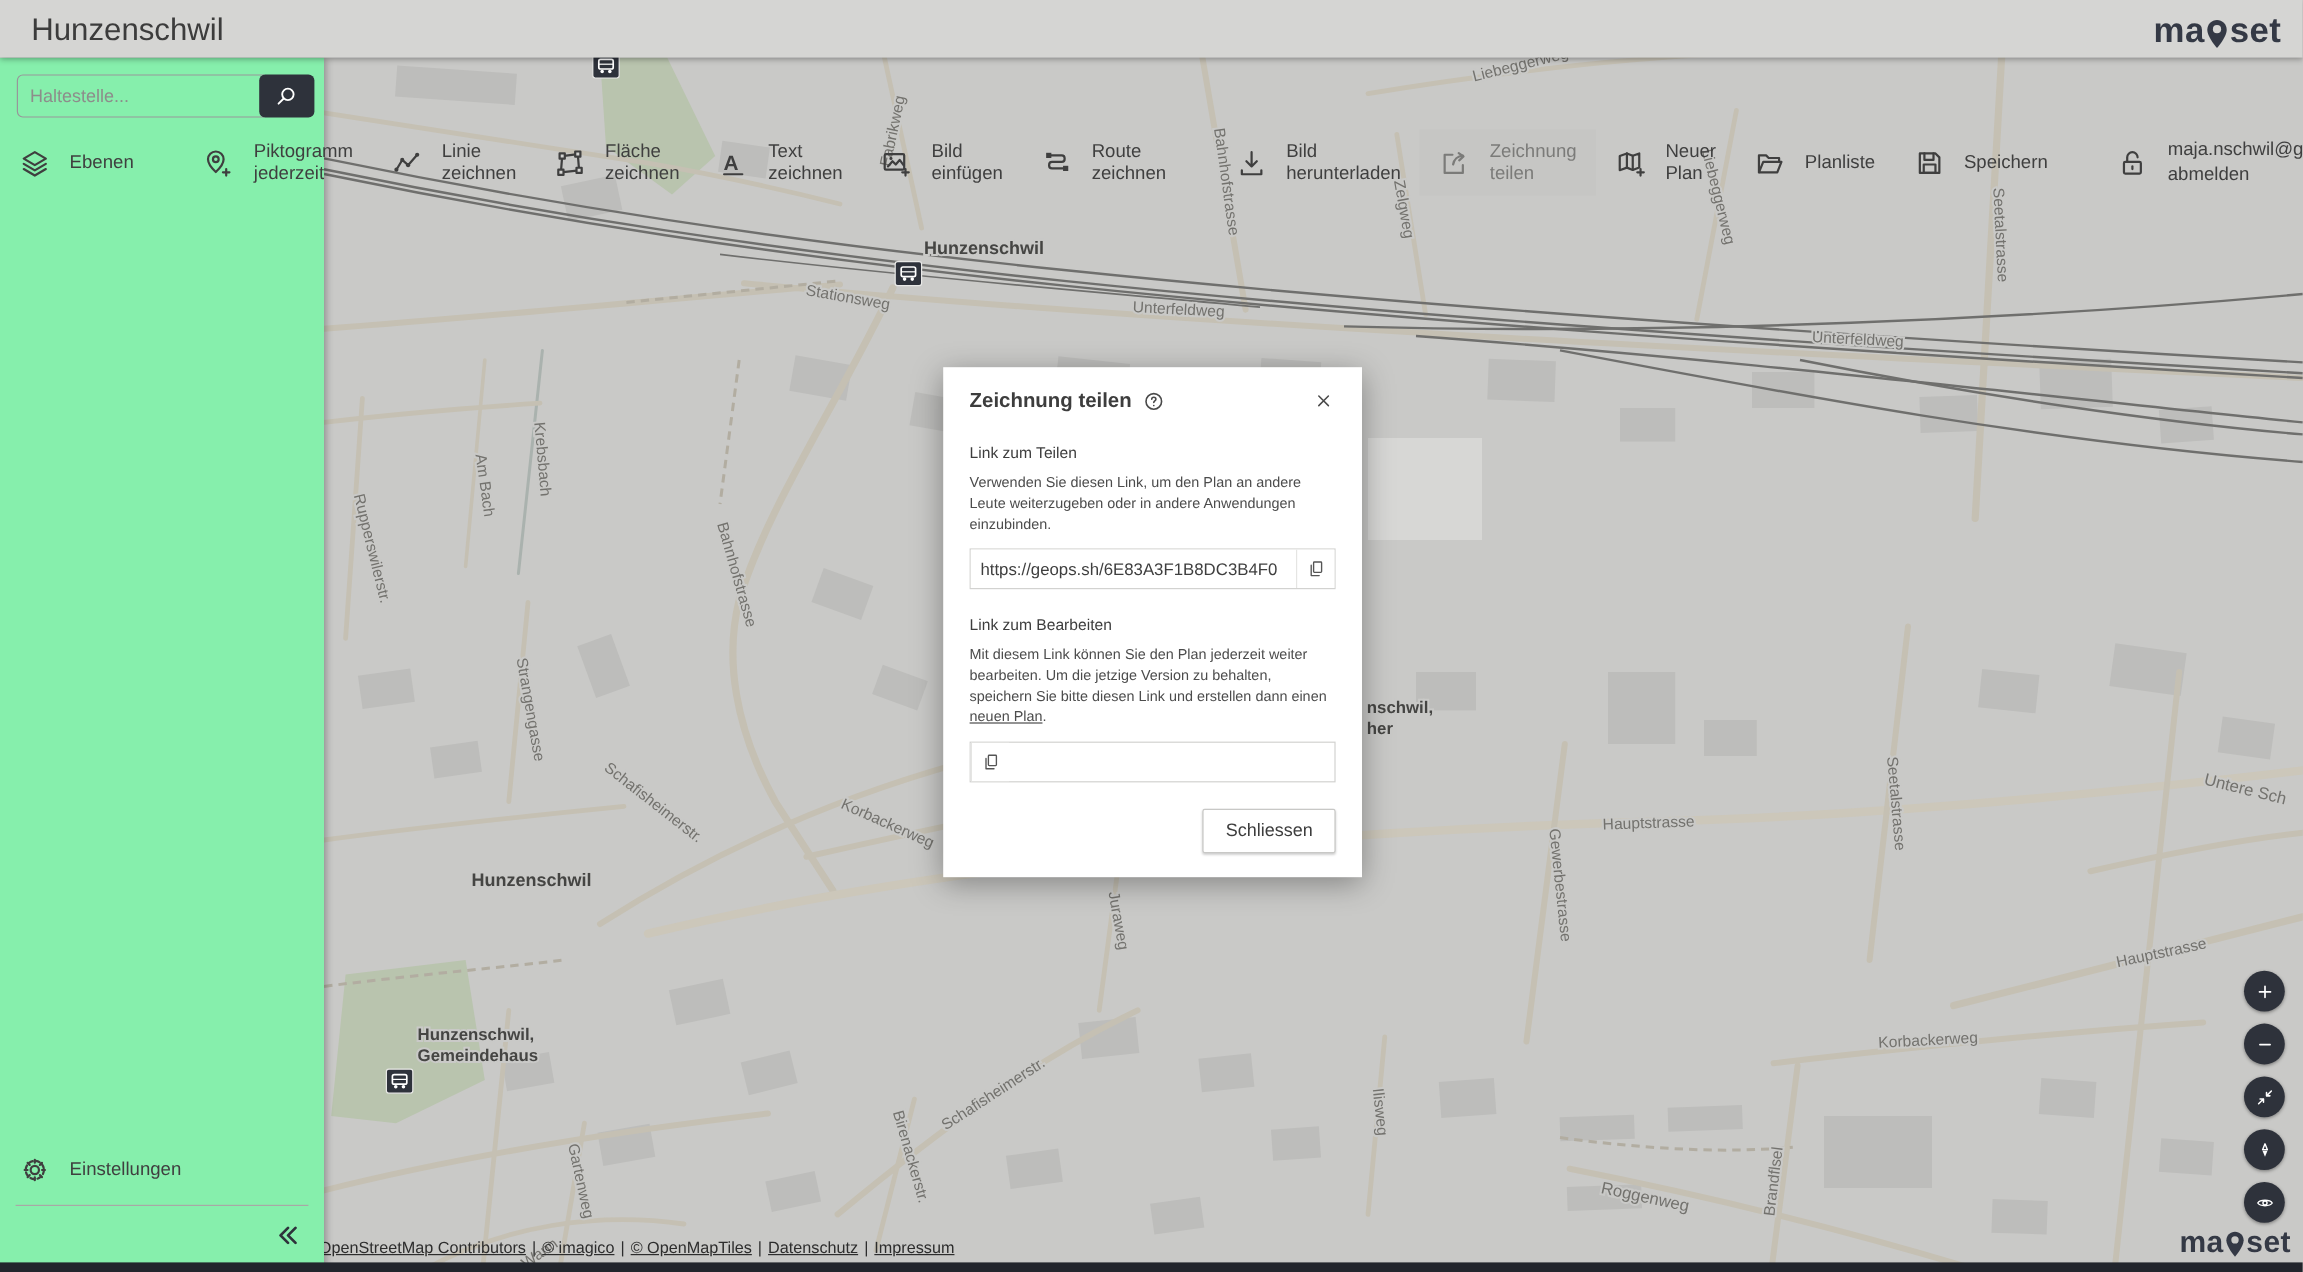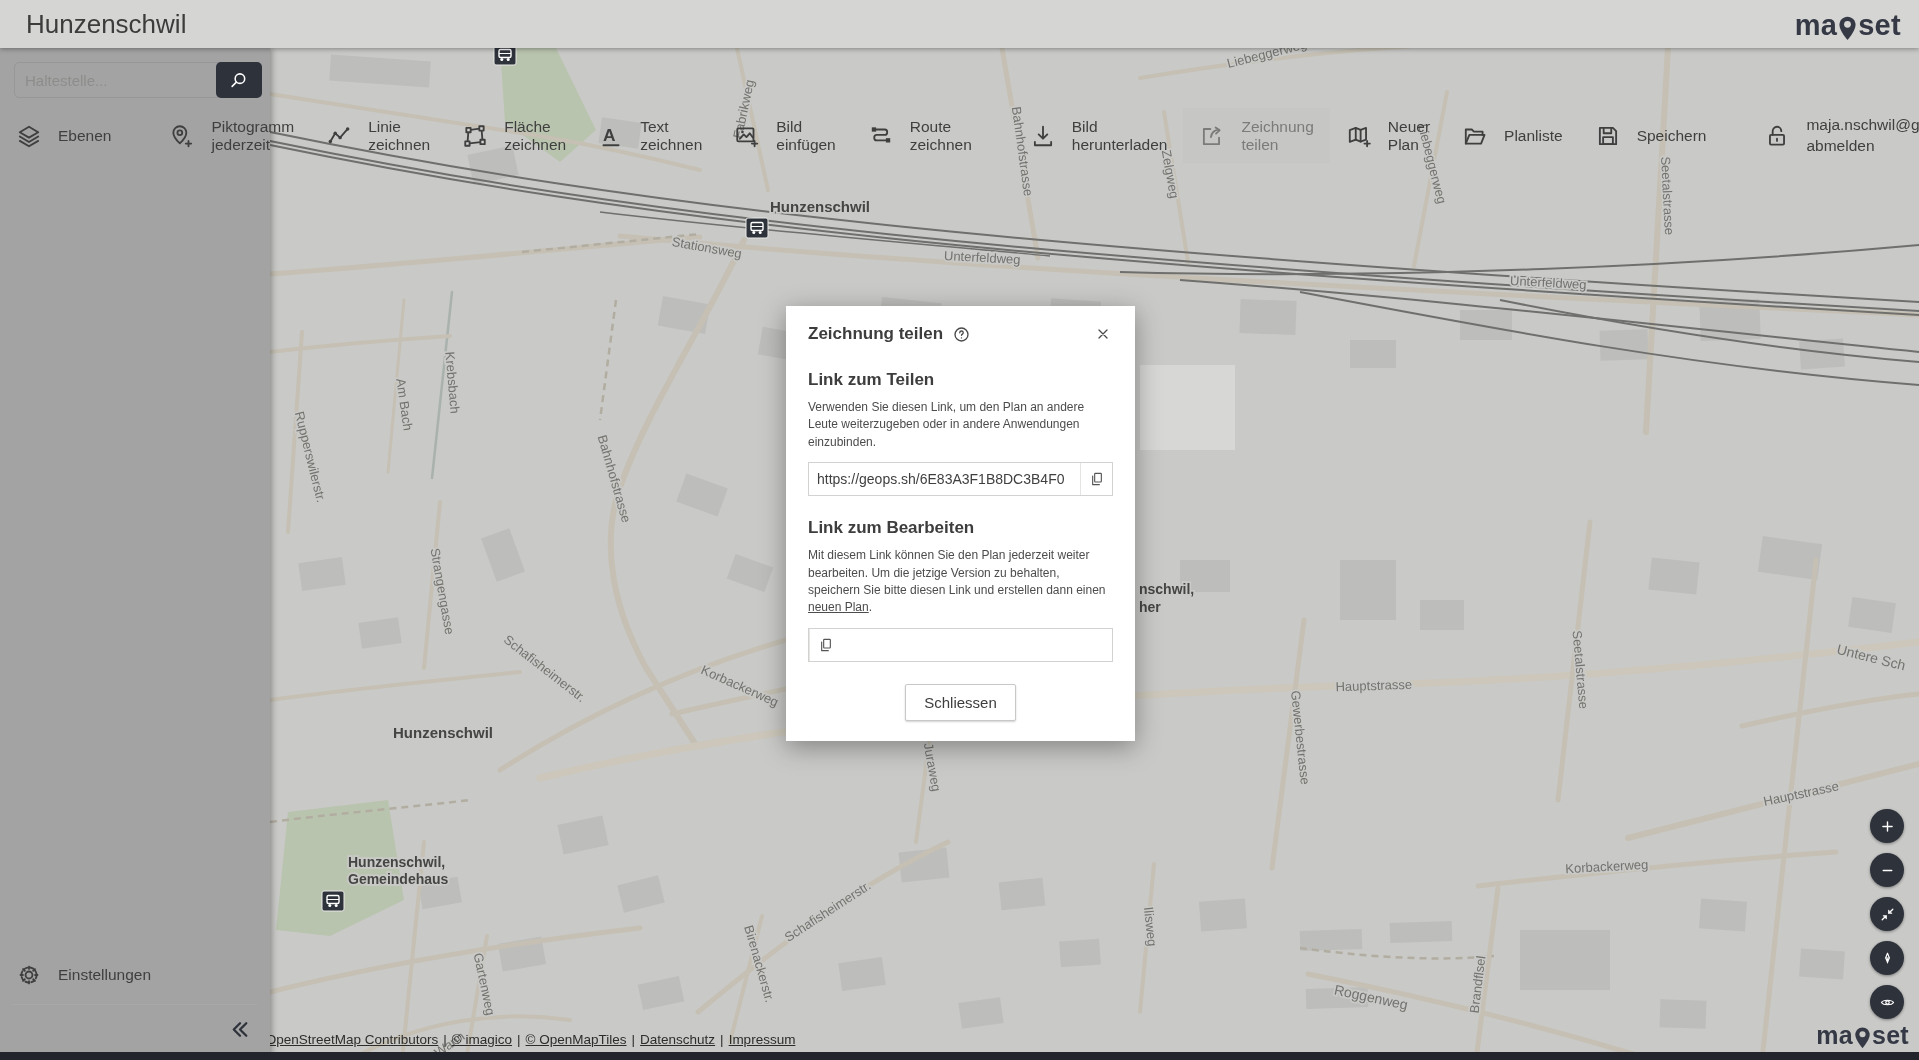--- a/index.html
+++ b/index.html
@@ -12,21 +12,21 @@
           padding:0 18px 0 26px;box-sizing:border-box;box-shadow:0 1px 5px rgba(0,0,0,.35)}
   .title{font-size:26px;color:#3c3c3c}
   .logo{display:inline-flex;align-items:baseline;color:#343945;font-weight:700;line-height:1}
   .lg-txt{font-size:29px;letter-spacing:.3px}
   .logo svg.pin{width:19px;height:27px;vertical-align:-9px;margin:0 1px;transform:translateY(7px)}
   .map-logo .lg-txt{font-size:25px}
   .map-logo svg.pin{width:17px;height:24px;transform:translateY(6px)}
   .hole-h{fill:#d5d5d3}.hole-m{fill:#c9c9c7}
 
   
-  .sidebar{position:absolute;top:48px;left:0;bottom:0;width:270px;background:#a3a3a3;
+  .sidebar{position:absolute;top:48px;left:0;bottom:0;width:270px;background:#86efac;
            z-index:20;box-shadow:2px 0 6px rgba(0,0,0,.3);display:flex;flex-direction:column;
            box-sizing:border-box}
   .search-row{display:flex;margin:14px 8px 6px 14px;height:36px}
   .search-input{flex:1;min-width:0;background:transparent;border:1px solid #97979a;
            border-radius:5px 0 0 5px;padding:0 10px;font-size:15px;color:#4a4a4a;outline:none;
            font-family:"Liberation Sans",sans-serif}
   .search-input::placeholder{color:#8d8d8b}
   .search-btn{width:46px;background:#2e323b;border:none;border-radius:5px;margin-left:-4px;
            color:#fff;display:flex;align-items:center;justify-content:center;cursor:pointer}
   .search-btn svg{width:22px;height:22px}
@@ -66,30 +66,30 @@
   
   .dialog{position:absolute;left:786px;top:306px;width:349px;box-sizing:border-box;z-index:50;
           background:#fff;box-shadow:0 6px 24px rgba(0,0,0,.35);padding:18px 22px 20px}
   .dlg-head{display:flex;align-items:center;margin-bottom:26px}
   .dlg-title{font-size:17px;font-weight:700;color:#3d3d3d;margin-right:9px}
   .help-btn{background:none;border:none;padding:0;color:#4a4a4a;cursor:pointer;display:flex}
   .help-btn svg{width:19px;height:19px}
   .dlg-close{margin-left:auto;background:none;border:none;color:#4a4a4a;cursor:pointer;
              padding:2px;display:flex}
   .dlg-close svg{width:16px;height:16px}
-  .sec-h{font-size:17px;font-weight:700;color:#3d3d3d;margin:0 0 9px}
+  .sec-h{font-size:13px;font-weight:400;color:#3d3d3d;margin:0 0 9px}
   .sec-p{font-size:12px;line-height:1.45;color:#4c4c4c;margin:0 0 11px}
   .ln{text-decoration:underline;cursor:pointer}
   .url-row{display:flex;border:1px solid #d2d2d0;height:32px;margin-bottom:22px;background:#fff}
   .url-input{flex:1;min-width:0;border:none;outline:none;padding:0 4px 0 8px;font-size:14px;
              color:#3f3f3f;font-family:Liberation Sans, sans-serif}
   .copy-btn{width:32px;border:none;border-left:1px solid #e5e5e3;background:#fff;color:#555;
             display:flex;align-items:center;justify-content:center;cursor:pointer}
   .copy-btn svg{width:16px;height:16px}
-  .dlg-foot{display:flex;justify-content:center;margin-top:2px}
+  .dlg-foot{display:flex;justify-content:flex-end;margin-top:2px}
   .btn-close{background:#fff;border:1px solid #c8c8c6;border-radius:2px;padding:9px 18px;
              font-size:15px;color:#3d3d3d;cursor:pointer;box-shadow:0 1px 2px rgba(0,0,0,.18);
              font-family:"Liberation Sans",sans-serif}
 </style>
 </head>
 <body>
 
 <svg id="map" width="1919" height="1060" viewBox="0 0 1919 1060">
   <g fill="#b9c4ae">
     <polygon points="500,48 556,48 596,130 560,162 505,122"></polygon>

